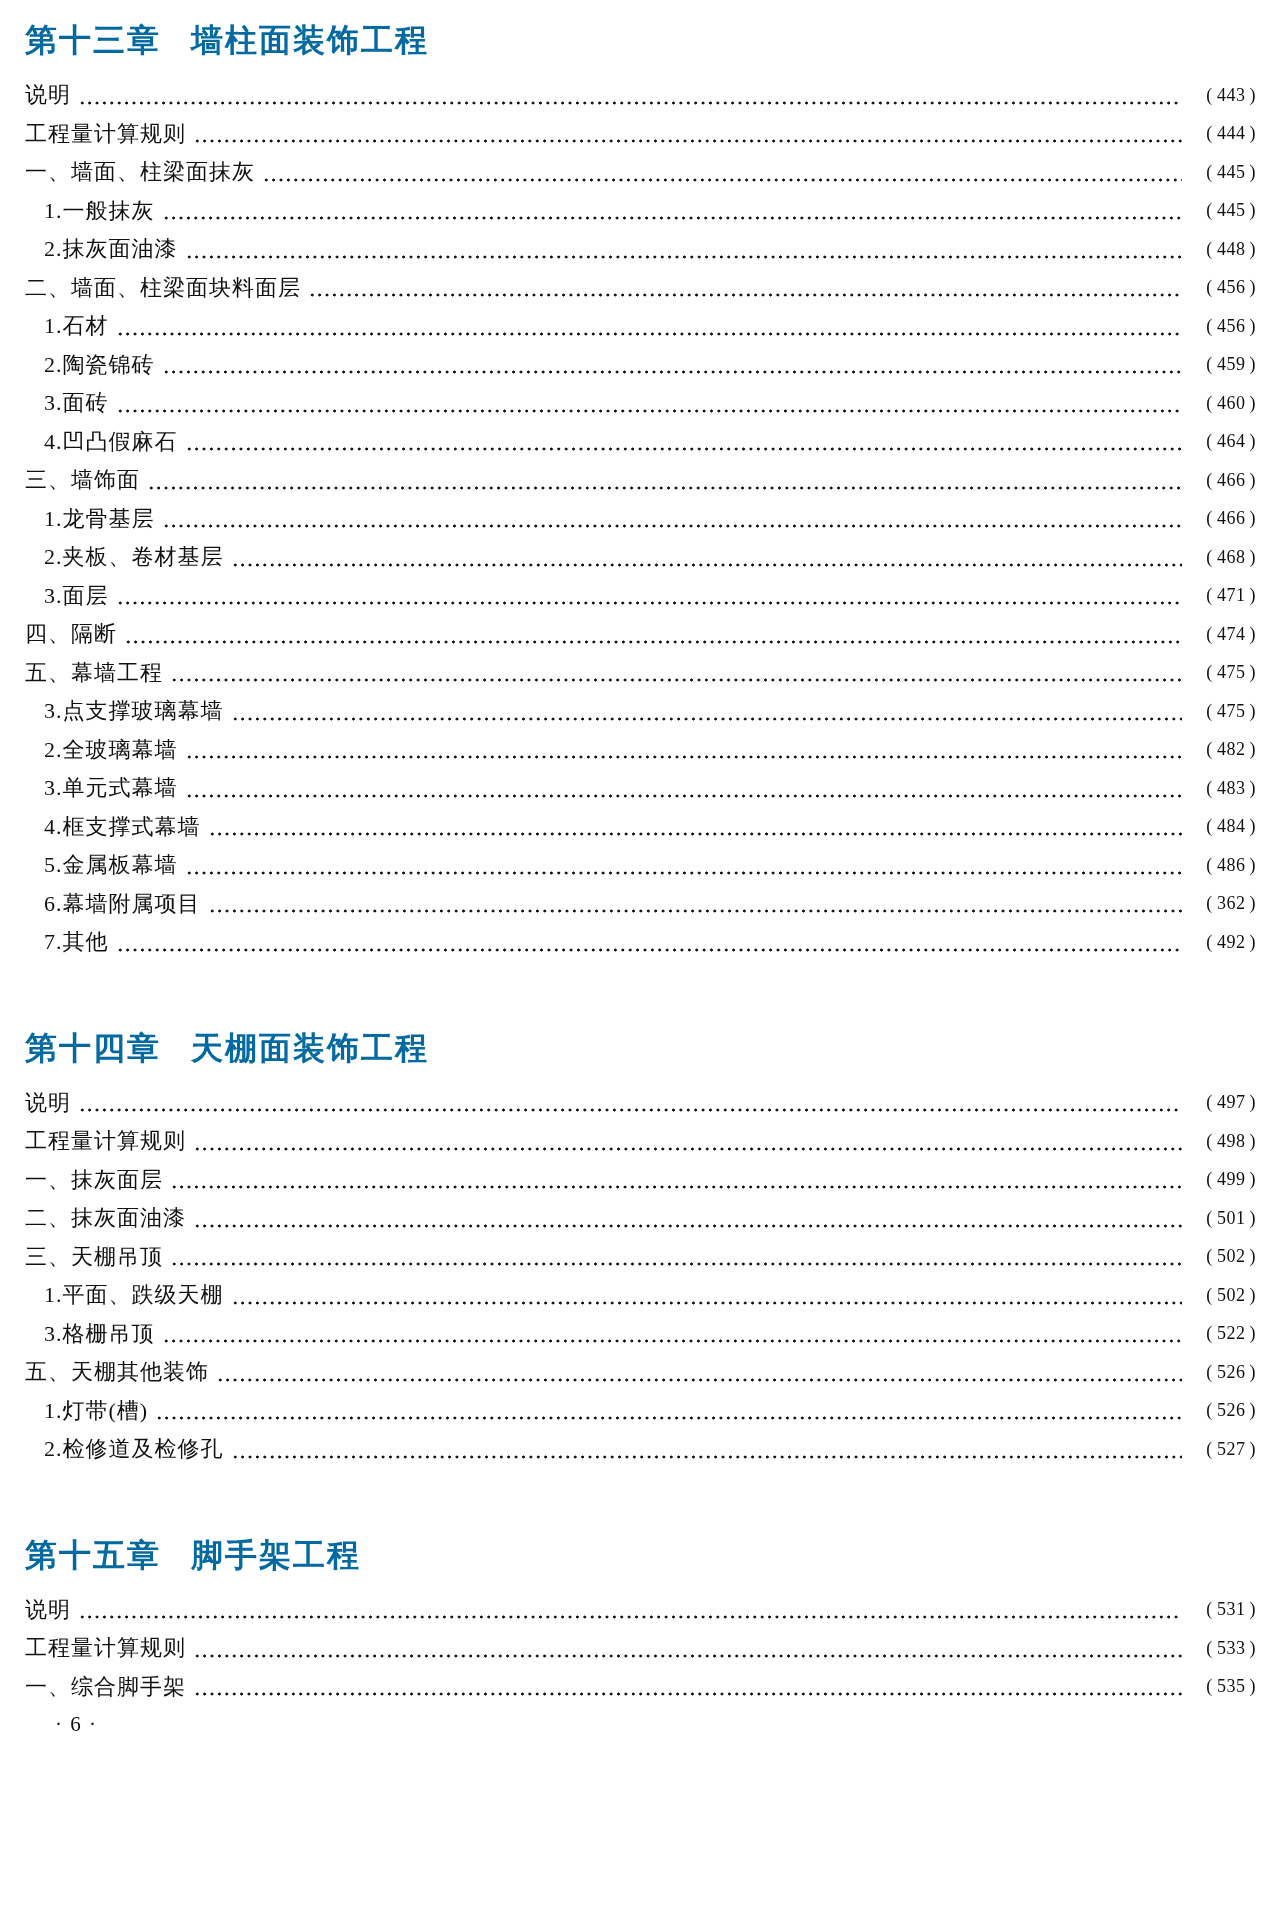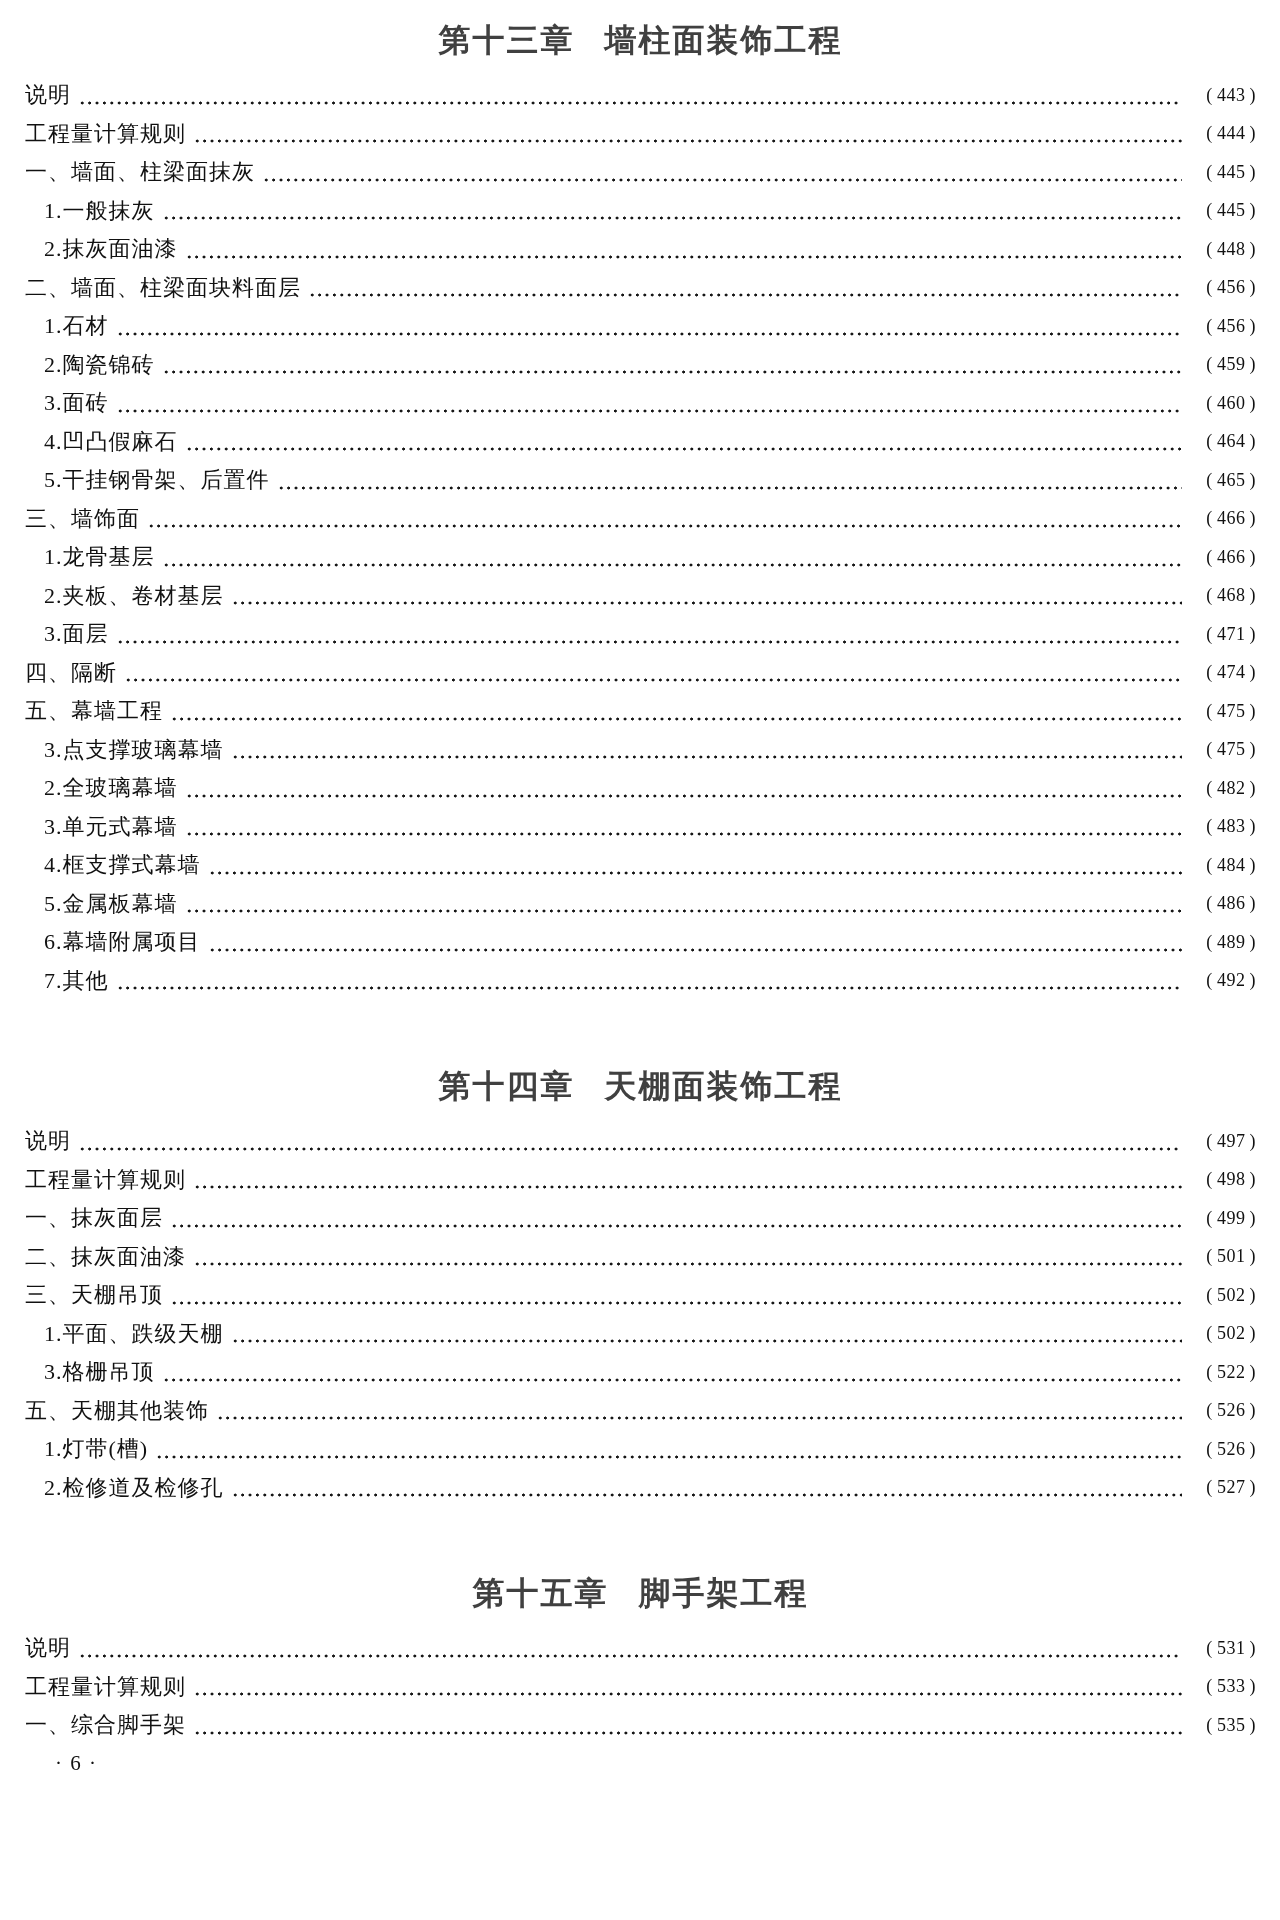--- a/index.html
+++ b/index.html
@@ -14,30 +14,29 @@
     font-family: "Liberation Serif", serif;
     overflow: hidden;
   }
   .toc-page {
     box-sizing: border-box;
     width: 1280px;
     padding: 14px 24px 0 25px;
   }
   .chapter-heading {
     display: flex;
-    justify-content: center;
     align-items: baseline;
     gap: 30px;
     font-family: "Liberation Sans", sans-serif;
     font-weight: 700;
     font-size: 32px;
     line-height: 48px;
     letter-spacing: 2px;
     margin: 62px 0 12px 0;
-    color: #404040;
+    color: #0369a1;
   }
   section:first-of-type .chapter-heading {
     margin-top: 2px;
   }
   .entries { }
   .row {
     display: flex;
     align-items: center;
     height: 38.5px;
     font-size: 22px;
@@ -137,25 +136,20 @@
     <span class="leader"></span>
     <span class="page-num">460</span>
   </div>
 
   <div class="row indent-1">
     <span class="label">4.凹凸假麻石</span>
     <span class="leader"></span>
     <span class="page-num">464</span>
   </div>
 
-  <div class="row indent-1">
-    <span class="label">5.干挂钢骨架、后置件</span>
-    <span class="leader"></span>
-    <span class="page-num">465</span>
-  </div>
 
   <div class="row indent-0">
     <span class="label">三、墙饰面</span>
     <span class="leader"></span>
     <span class="page-num">466</span>
   </div>
 
   <div class="row indent-1">
     <span class="label">1.龙骨基层</span>
     <span class="leader"></span>
@@ -212,21 +206,21 @@
 
   <div class="row indent-1">
     <span class="label">5.金属板幕墙</span>
     <span class="leader"></span>
     <span class="page-num">486</span>
   </div>
 
   <div class="row indent-1">
     <span class="label">6.幕墙附属项目</span>
     <span class="leader"></span>
-    <span class="page-num">489</span>
+    <span class="page-num">362</span>
   </div>
 
   <div class="row indent-1">
     <span class="label">7.其他</span>
     <span class="leader"></span>
     <span class="page-num">492</span>
   </div>
 </div>
   </section>
 

